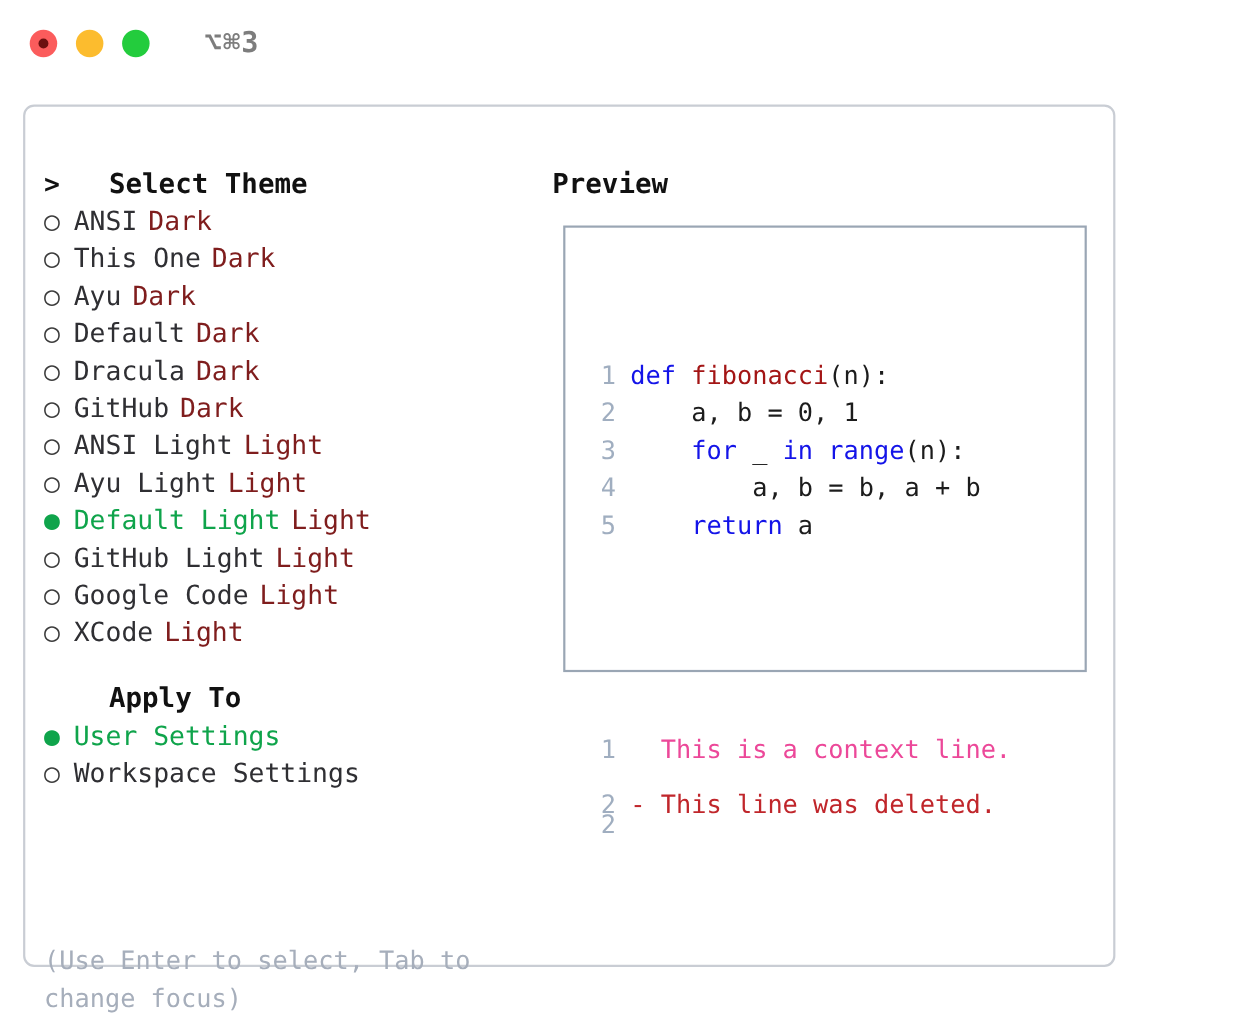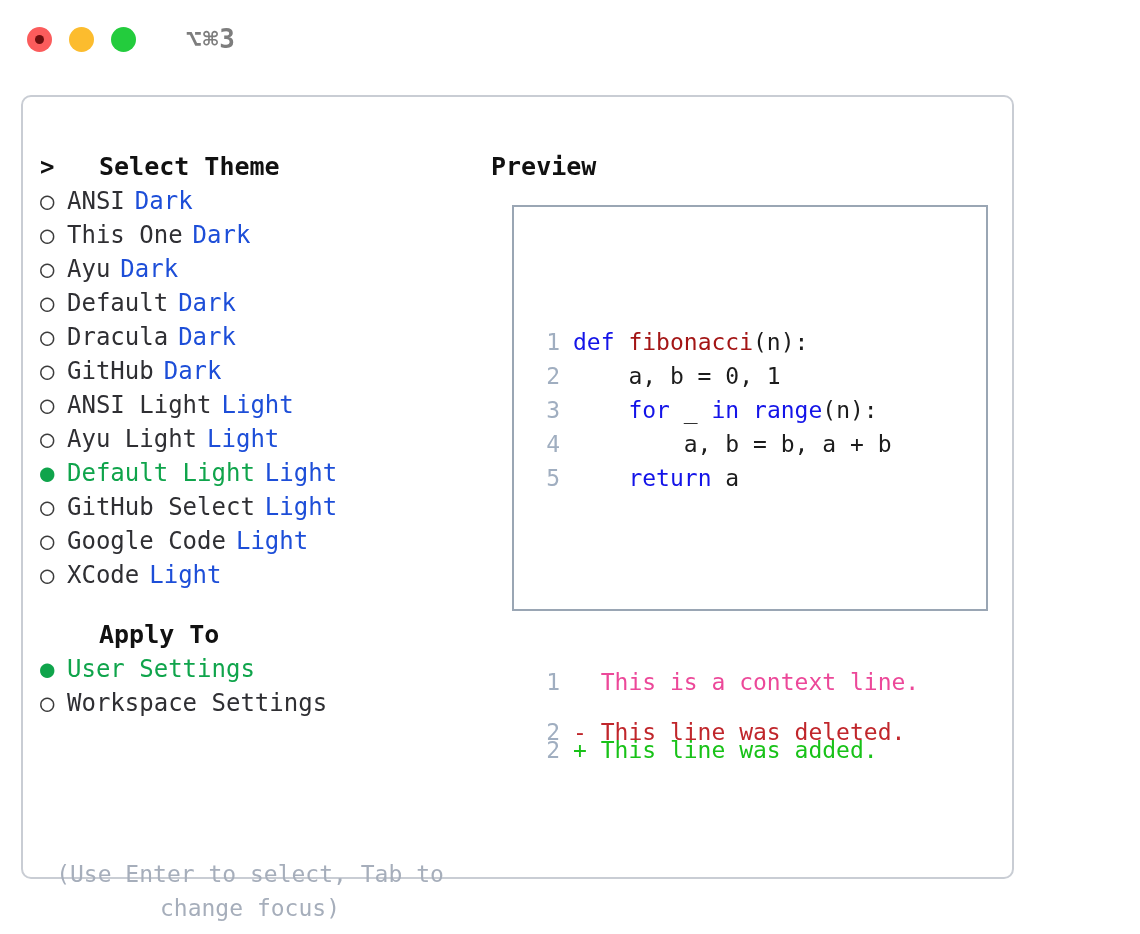--- a/index.html
+++ b/index.html
@@ -98,41 +98,40 @@
   .heading-text {
     font-weight: 700;
     color: #111111;
     font-size: 25px;
     margin-left: 32px;
   }
 
   .item-name { color: #2f2f33; text-align: center; }
   .item-name.selected { color: #0fa44b; }
   .item-tag {
-    color: #1d4ed8;
+    color: #7f1d1d;
     margin-left: 10px;
   }
 
   .section-gap { height: 26px; }
 
   .hint {
     position: absolute;
     left: 17px;
     top: 760px;
     width: 420px;
     font-size: 23px;
     line-height: 34px;
     color: #a6aebb;
-    text-align: center;
   }
 
   
   .right-col {
     position: absolute;
-    left: 468px;
+    left: 479px;
     top: 53px;
     width: 500px;
   }
   .preview-title {
     font-size: 25px;
     font-weight: 700;
     color: #111111;
     line-height: 34px;
   }
 
@@ -242,21 +241,21 @@
             <span class="item-name">Ayu Light</span>
             <span class="item-tag">Light</span>
           </div>
           <div class="row">
             <span class="marker bullet-on">●</span>
             <span class="item-name selected">Default Light</span>
             <span class="item-tag">Light</span>
           </div>
           <div class="row">
             <span class="marker bullet-off">○</span>
-            <span class="item-name">GitHub Select</span>
+            <span class="item-name">GitHub Light</span>
             <span class="item-tag">Light</span>
           </div>
           <div class="row">
             <span class="marker bullet-off">○</span>
             <span class="item-name">Google Code</span>
             <span class="item-tag">Light</span>
           </div>
           <div class="row">
             <span class="marker bullet-off">○</span>
             <span class="item-name">XCode</span>
@@ -286,18 +285,18 @@
     <div class="hint">(Use Enter to select, Tab to change focus)</div>
 
     <div class="right-col">
       <div class="preview-title">Preview</div>
     </div>
 
     <div class="preview-panel">
       <div class="code">
         <div id="code-lines"><div class="code-line"><span class="lineno">1</span><span class="code-text"><span class="tok-kw">def </span><span class="tok-fn">fibonacci</span><span class="tok-plain">(n):</span></span></div><div class="code-line"><span class="lineno">2</span><span class="code-text"><span class="tok-plain">    a, b = 0, 1</span></span></div><div class="code-line"><span class="lineno">3</span><span class="code-text"><span class="tok-plain">    </span><span class="tok-kw">for</span><span class="tok-plain"> _ </span><span class="tok-kw">in</span><span class="tok-plain"> </span><span class="tok-kw">range</span><span class="tok-plain">(n):</span></span></div><div class="code-line"><span class="lineno">4</span><span class="code-text"><span class="tok-plain">        a, b = b, a + b</span></span></div><div class="code-line"><span class="lineno">5</span><span class="code-text"><span class="tok-plain">    </span><span class="tok-kw">return</span><span class="tok-plain"> a</span></span></div></div>
         <div class="blank-line"></div>
-        <div id="diff-lines"><div class="code-line"><span class="lineno">1</span><span class="code-text diff-ctx">  This is a context line.</span></div><div class="code-line"><span class="lineno">2</span><span class="code-text diff-del">- This line was deleted.</span></div><div class="code-line"><span class="lineno">2</span><span class="code-text diff-add">+ This line was added.</span></div></div>
+        <div id="diff-lines"><div class="code-line"><span class="lineno">1</span><span class="code-text diff-ctx">  This is a context line.</span></div><div class="code-line"><span class="lineno">2</span><span class="code-text diff-del">- This line was deleted.</span></div><div class="code-line"><span class="lineno">2</span></div></div>
       </div>
     </div>
 
   </div>
 </div>
 
 </body></html>

